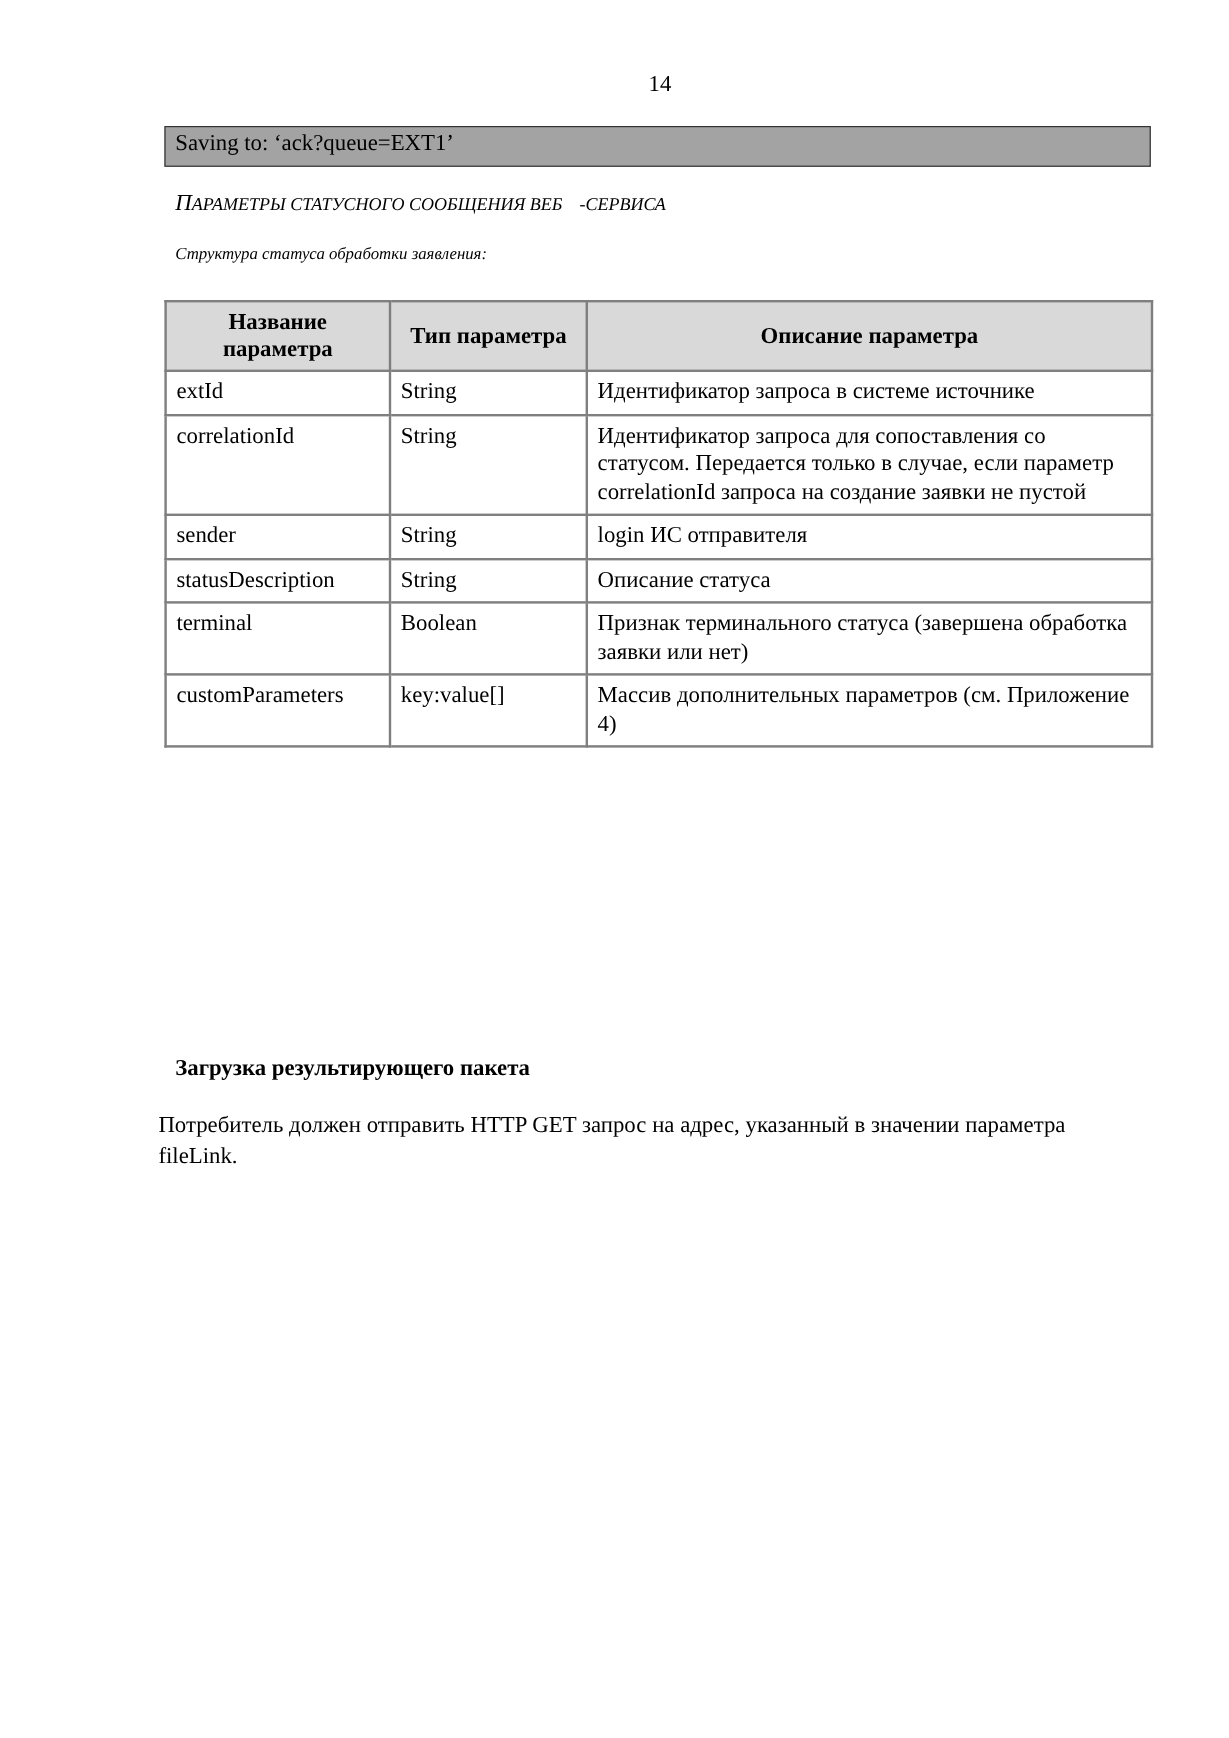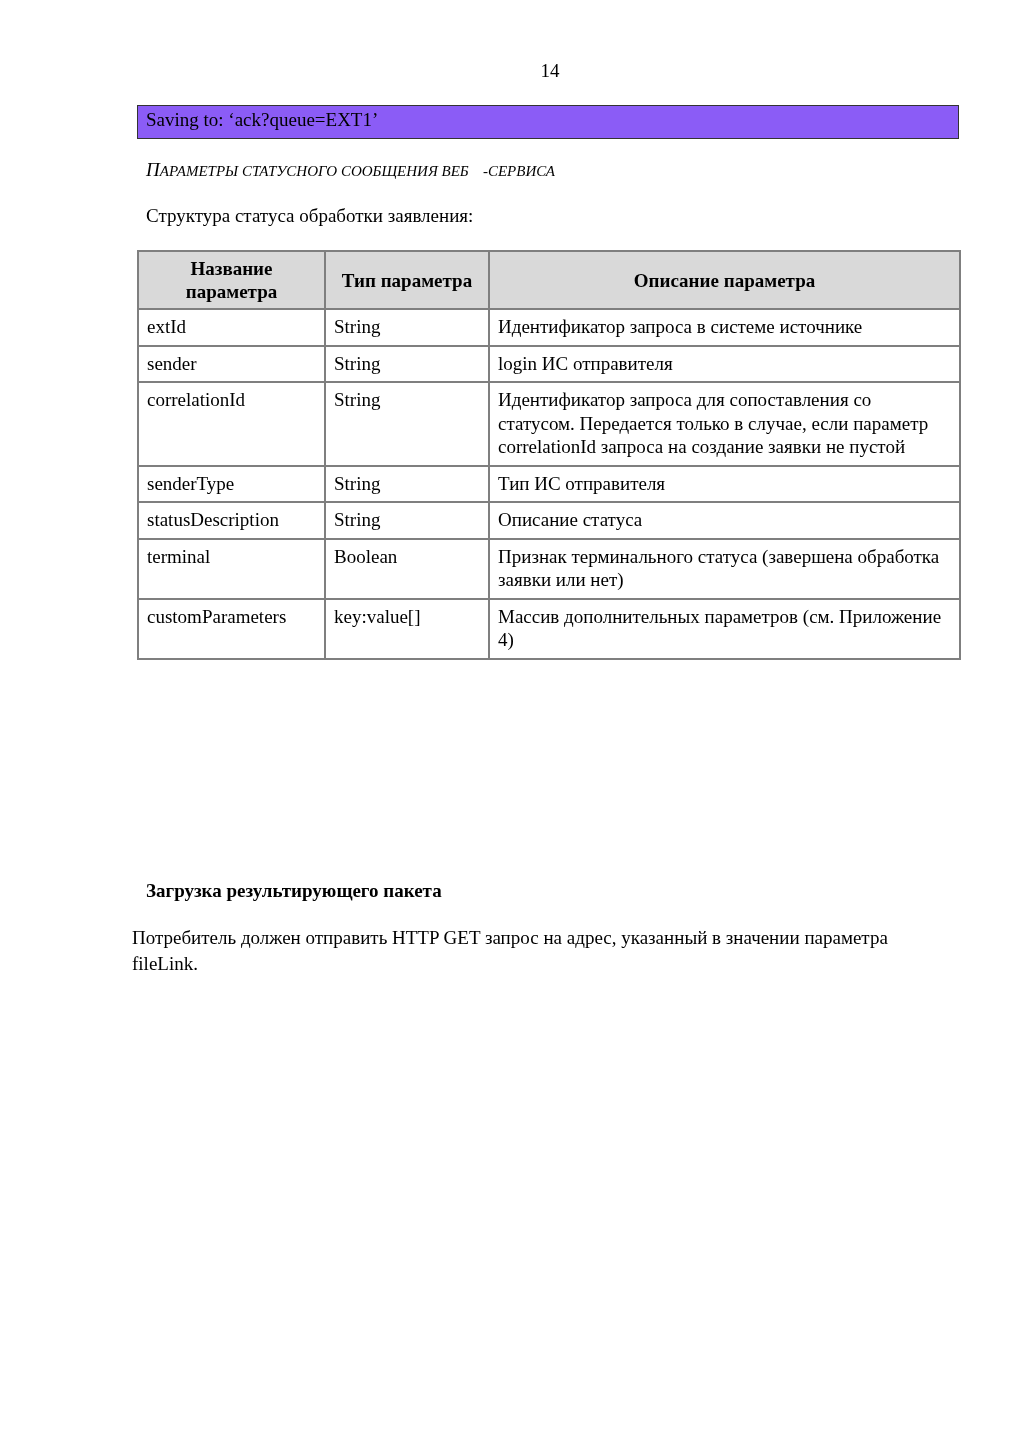--- a/index.html
+++ b/index.html
@@ -6,30 +6,30 @@
     body {
       width: 1024px; height: 1448px; position: relative; overflow: hidden;
       font-family: "Liberation Serif", serif; color: #000; font-size: 19px;
     }
     .page-number {
       position: absolute; top: 60px; left: 0; width: 1100px; text-align: center;
       font-size: 19px;
     }
     .code-box {
       position: absolute; left: 137px; top: 105px; width: 822px; height: 34px;
-      background: #8b5cf6; border: 1px solid #333; box-sizing: border-box;
+      background: #a3a3a3; border: 1px solid #333; box-sizing: border-box;
       padding: 2px 8px; font-size: 19px; line-height: 24px;
     }
     .section-caption {
       position: absolute; left: 146px; top: 159px; font-style: italic;
       font-size: 19px; letter-spacing: 0;
     }
     .section-caption .sc { font-size: 15px; }
     .intro {
-      position: absolute; left: 146px; top: 205px; font-size: 19px;
+      position: absolute; left: 146px; top: 205px; font-size: 14px; font-style: italic;
     }
     table.params {
       position: absolute; left: 137px; top: 250px; width: 824px;
       border-collapse: collapse; font-size: 19px; line-height: 23.5px;
     }
     table.params th, table.params td {
       border: 2px solid #7f7f7f; vertical-align: top; text-align: left;
       padding: 5px 8px 6px 8px;
     }
     table.params th {
@@ -67,33 +67,28 @@
       <th>Описание параметра</th>
     </tr>
   </thead>
   <tbody>
     <tr>
       <td>extId</td>
       <td>String</td>
       <td>Идентификатор запроса в системе источнике</td>
     </tr>
     <tr>
-      <td>sender</td>
-      <td>String</td>
-      <td>login ИС отправителя</td>
-    </tr>
-    <tr>
       <td>correlationId</td>
       <td>String</td>
       <td>Идентификатор запроса для сопоставления со статусом. Передается только в случае, если параметр correlationId запроса на создание заявки не пустой</td>
     </tr>
     <tr>
-      <td>senderType</td>
+      <td>sender</td>
       <td>String</td>
-      <td>Тип ИС отправителя</td>
+      <td>login ИС отправителя</td>
     </tr>
     <tr>
       <td>statusDescription</td>
       <td>String</td>
       <td>Описание статуса</td>
     </tr>
     <tr>
       <td>terminal</td>
       <td>Boolean</td>
       <td>Признак терминального статуса (завершена обработка заявки или нет)</td>

